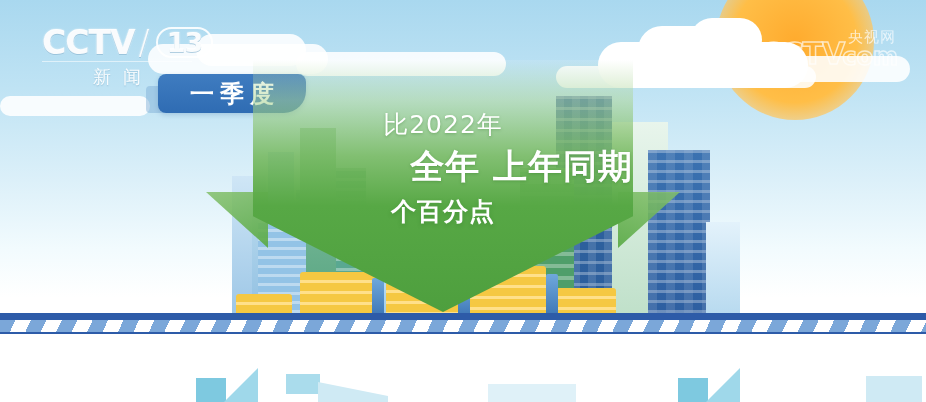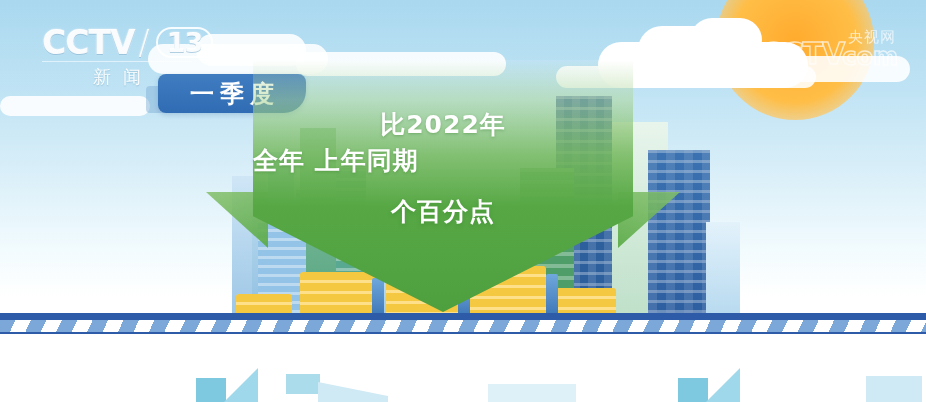--- a/index.html
+++ b/index.html
@@ -107,27 +107,27 @@
   .arrow-wing-r{
     position:absolute;left:618px;top:192px;width:62px;height:56px;
     background:linear-gradient(200deg,rgba(132,192,107,.85),rgba(90,170,70,.92));
     -webkit-clip-path:polygon(0% 0%,100% 0%,0% 100%);
     clip-path:polygon(0% 0%,100% 0%,0% 100%);
   }
 
   .arrow-text{position:absolute;left:253px;top:60px;width:380px;height:252px;}
   .line-a{
     position:absolute;top:48px;width:100%;text-align:center;
-    color:#fff;font-size:25px;font-weight:700;letter-spacing:1px;
+    color:#fff;font-size:25px;font-weight:400;letter-spacing:1px;
     font-family:"DejaVu Sans",sans-serif;
     text-shadow:0 1px 3px rgba(40,110,30,.35);
   }
   .line-b{
-    position:absolute;top:84px;width:100%;text-align:left;
-    color:#fff;font-size:25px;font-weight:700;letter-spacing:1px;
+    position:absolute;top:84px;width:100%;text-align:right;
+    color:#fff;font-size:34px;font-weight:700;letter-spacing:1px;
     font-family:"DejaVu Sans",sans-serif;
     text-shadow:0 1px 3px rgba(40,110,30,.35);
   }
   .line-c{
     position:absolute;top:135px;width:100%;
     display:flex;align-items:baseline;justify-content:center;
     color:#fff;font-family:"DejaVu Sans",sans-serif;
     text-shadow:0 2px 4px rgba(40,110,30,.32);
   }
   .line-c .lbl{font-size:25px;font-weight:700;letter-spacing:1px;}

